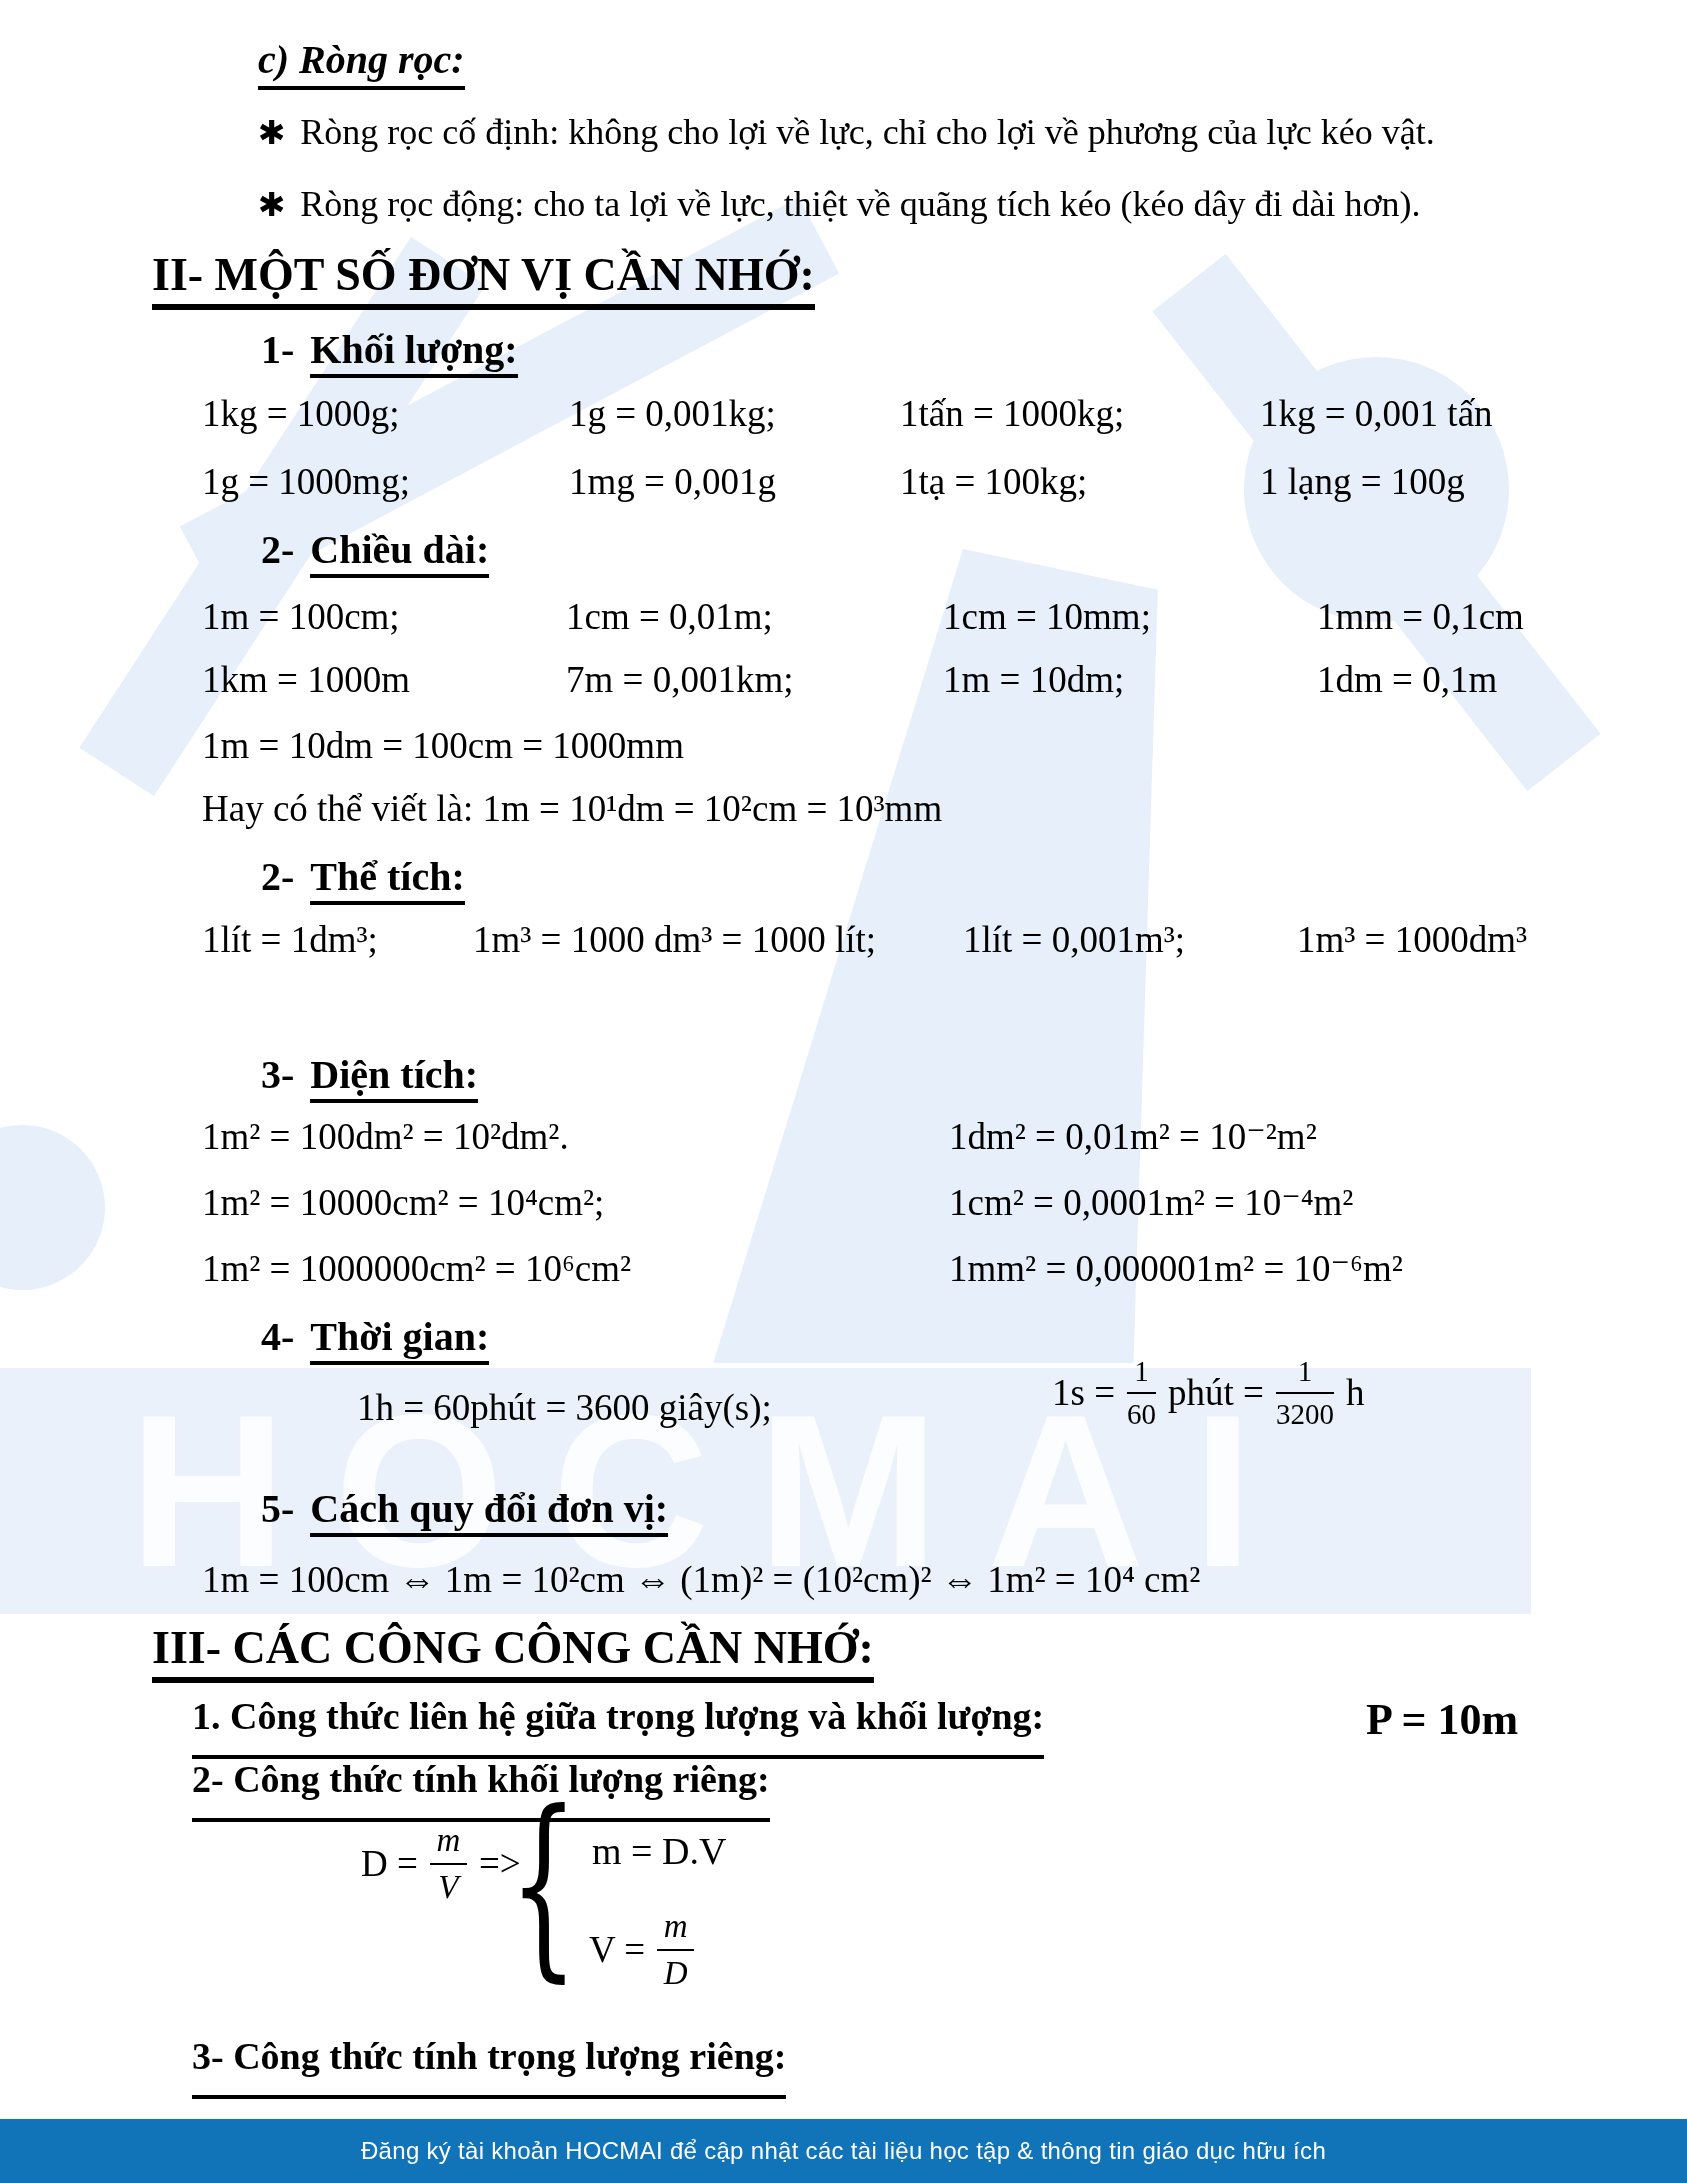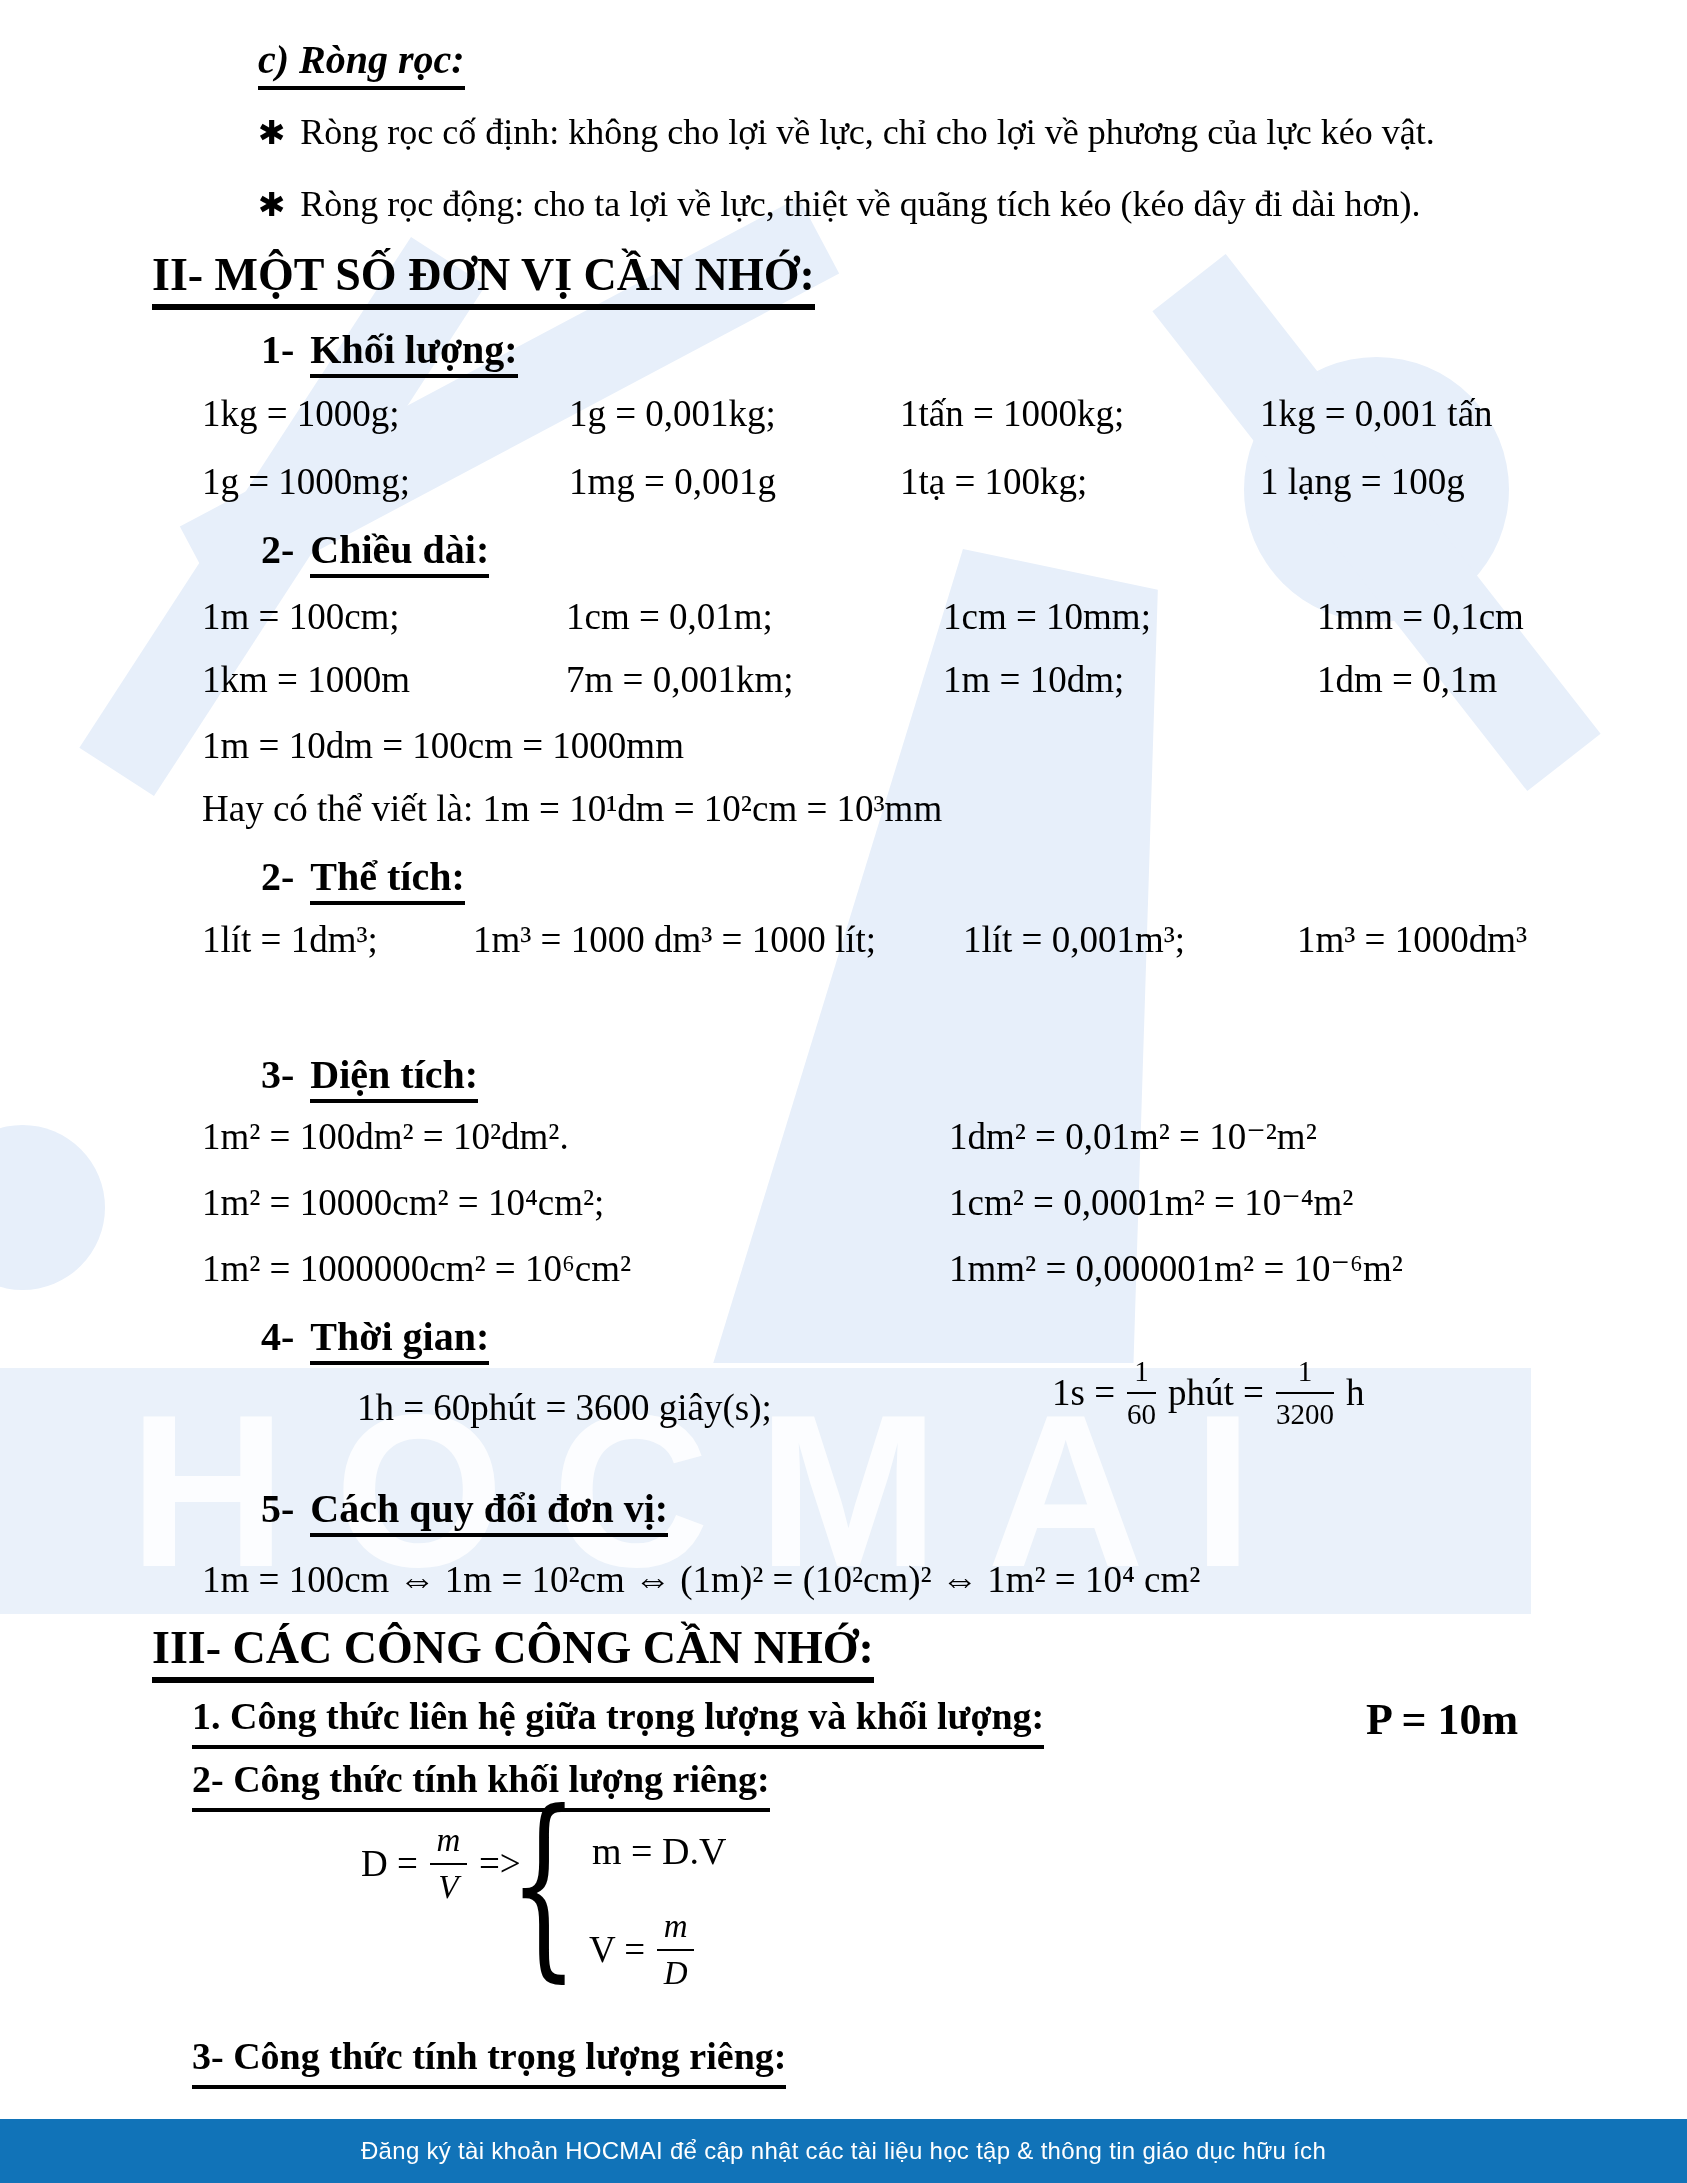--- a/index.html
+++ b/index.html
@@ -24,21 +24,21 @@
   }
   
   .c-title { font-size:40px; font-weight:bold; font-style:italic;
              border-bottom:4.6px solid #000; padding-bottom:2.6px; }
   .bullet-line { font-size:36px; }
   .bullet-ico { font-family:"DejaVu Sans",sans-serif; font-size:33px; margin-right:14.6px; }
   .h-main { font-size:46px; font-weight:bold; border-bottom:6px solid #000; padding-bottom:2.6px; }
   .h-sub  { font-size:40px; font-weight:bold; }
   .h-sub .hnum { margin-right:16px; }
   .h-sub .lbl  { border-bottom:4.6px solid #000; padding-bottom:2px;margin-top:16px; }
-  .h-form { font-size:38px; font-weight:bold; border-bottom:4px solid #000; padding-bottom:7px; }
+  .h-form { font-size:38px; font-weight:bold; border-bottom:4px solid #000; padding-bottom:17px; }
   .row  { left:0; width:1687px; height:60px; font-size:37px; }
   .cell { position:absolute; white-space:nowrap; }
   .body-line { font-size:37px; }
   .bold { font-weight:bold; }
   
   .fgroup { display:inline-flex; align-items:center; gap:12px; font-size:37px; }
   .frac { display:inline-block; vertical-align:middle; text-align:center; line-height:1.05; }
   .frac .fn { display:block; border-bottom:2.6px solid #000; padding:0 6.6px 5.3px 6.6px; }
   .frac .fd { display:block; padding-top:5.3px; }
   .frac-sm { font-size:29px; }

